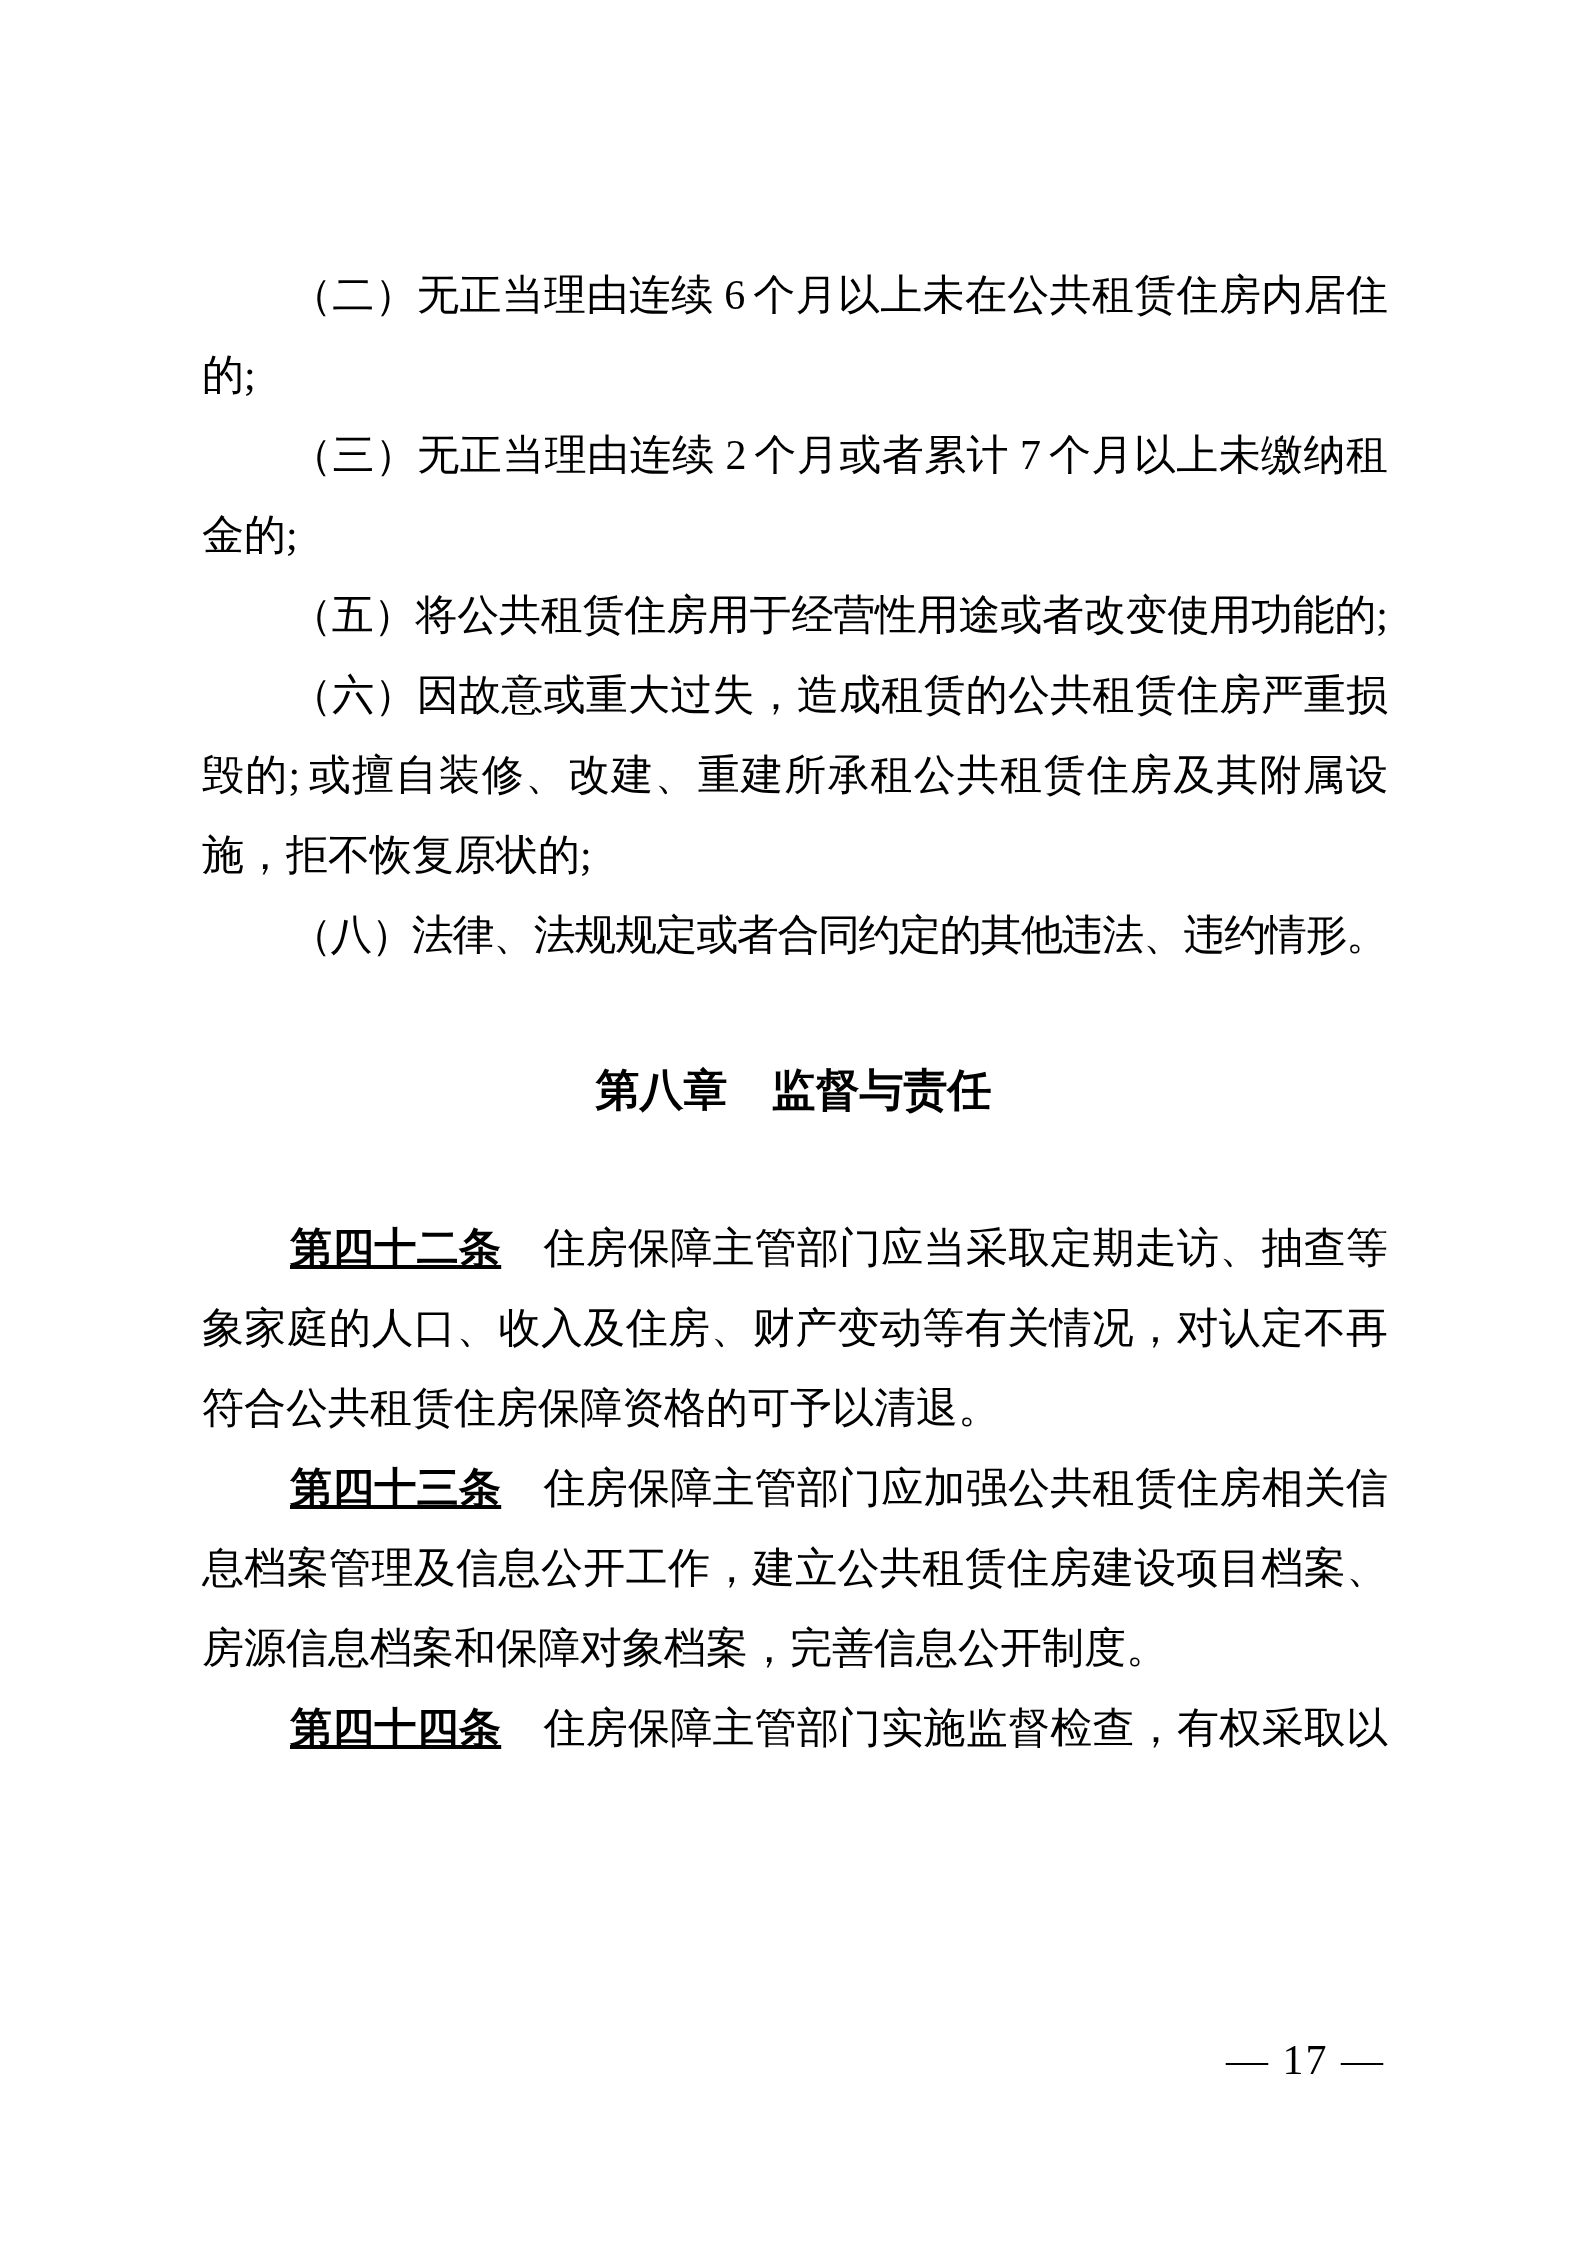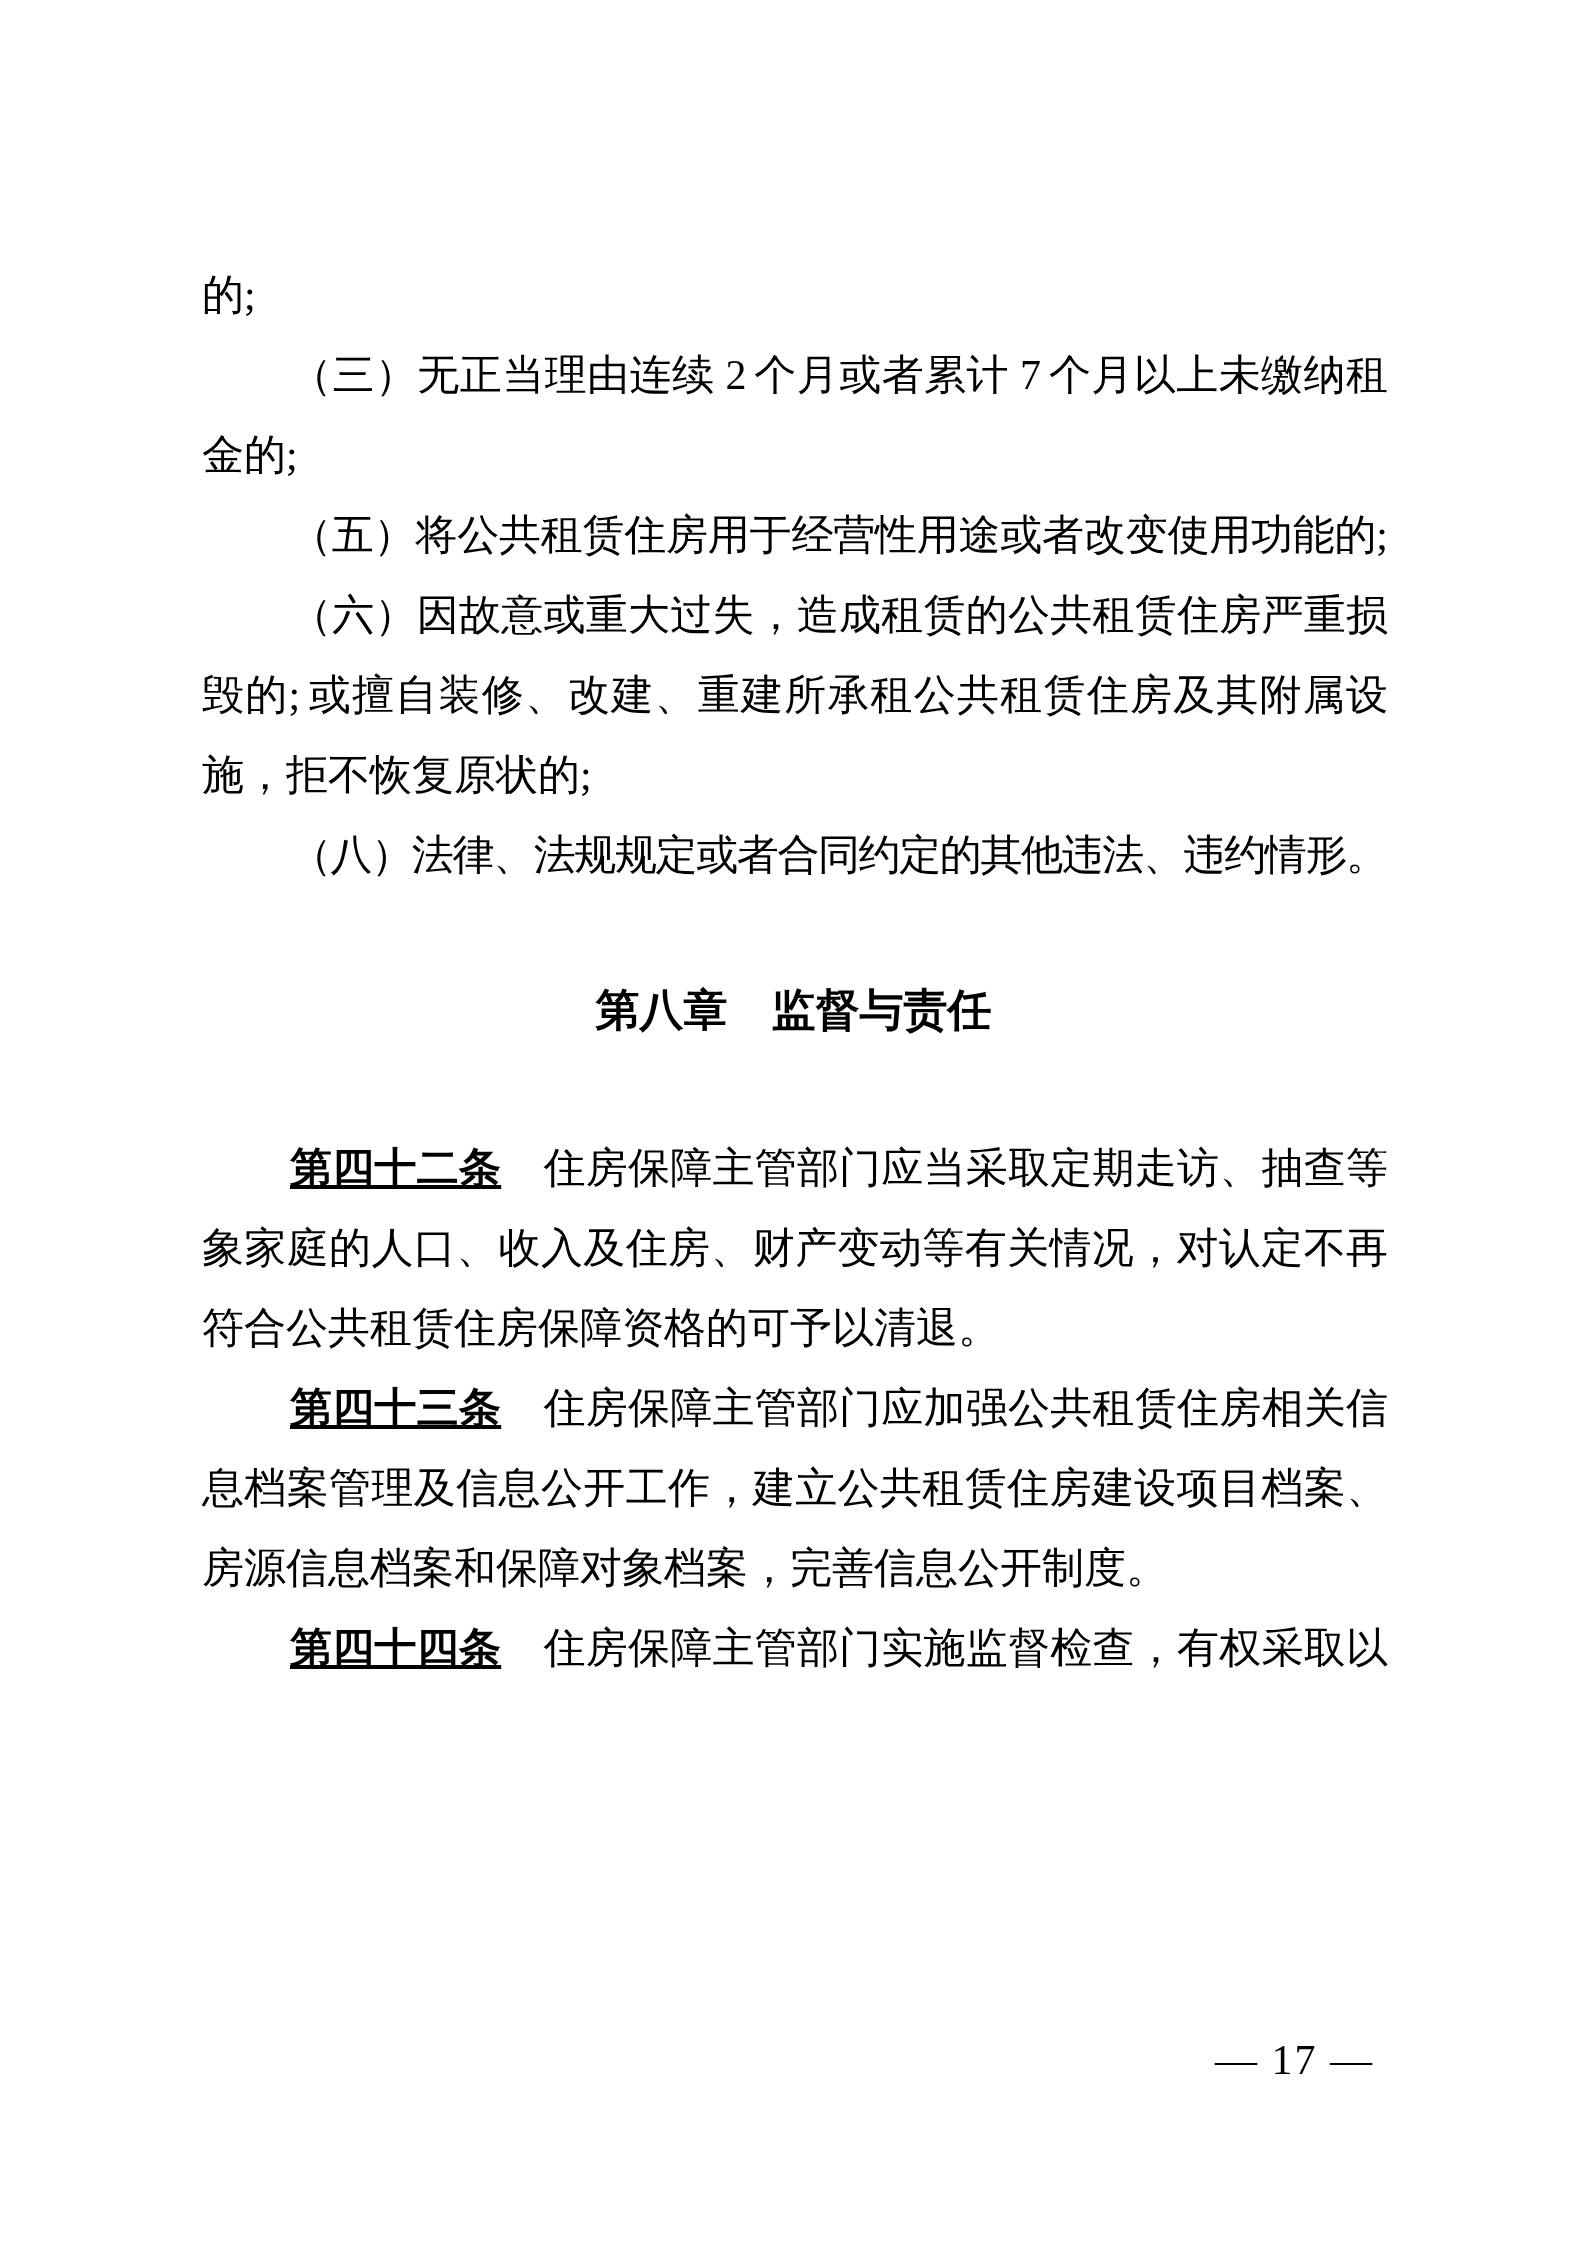--- a/index.html
+++ b/index.html
@@ -41,33 +41,34 @@
     letter-spacing: 0;
   }
   .art {
     font-family: "Liberation Sans", "DejaVu Sans", sans-serif;
     font-weight: bold;
     text-decoration: underline;
   }
   .spacer { width: 100%; }
   .pagenum {
     position: absolute;
-    right: 213px;
+    right: 202px;
     top: 2020px;
     font-size: 42px;
     line-height: 80px;
     height: 80px;
     letter-spacing: 2px;
   }
 </style>
 </head>
 <body>
 
 <div class="page">
   <div class="doc-body" id="doc-body">
+      <div class="line indent fill">（二）无正当理由连续 6 个月以上未在公共租赁住房内居住</div>
       <div class="line">的;</div>
       <div class="line indent fill">（三）无正当理由连续 2 个月或者累计 7 个月以上未缴纳租</div>
       <div class="line">金的;</div>
       <div class="line indent fill">（五）将公共租赁住房用于经营性用途或者改变使用功能的;</div>
       <div class="line indent fill">（六）因故意或重大过失，造成租赁的公共租赁住房严重损</div>
       <div class="line fill">毁的; 或擅自装修、改建、重建所承租公共租赁住房及其附属设</div>
       <div class="line">施，拒不恢复原状的;</div>
       <div class="line indent fill">（八）法律、法规规定或者合同约定的其他违法、违约情形。</div>
       <div class="spacer" style="height: 75px;"></div>
       <div class="line heading">第八章　监督与责任</div>

